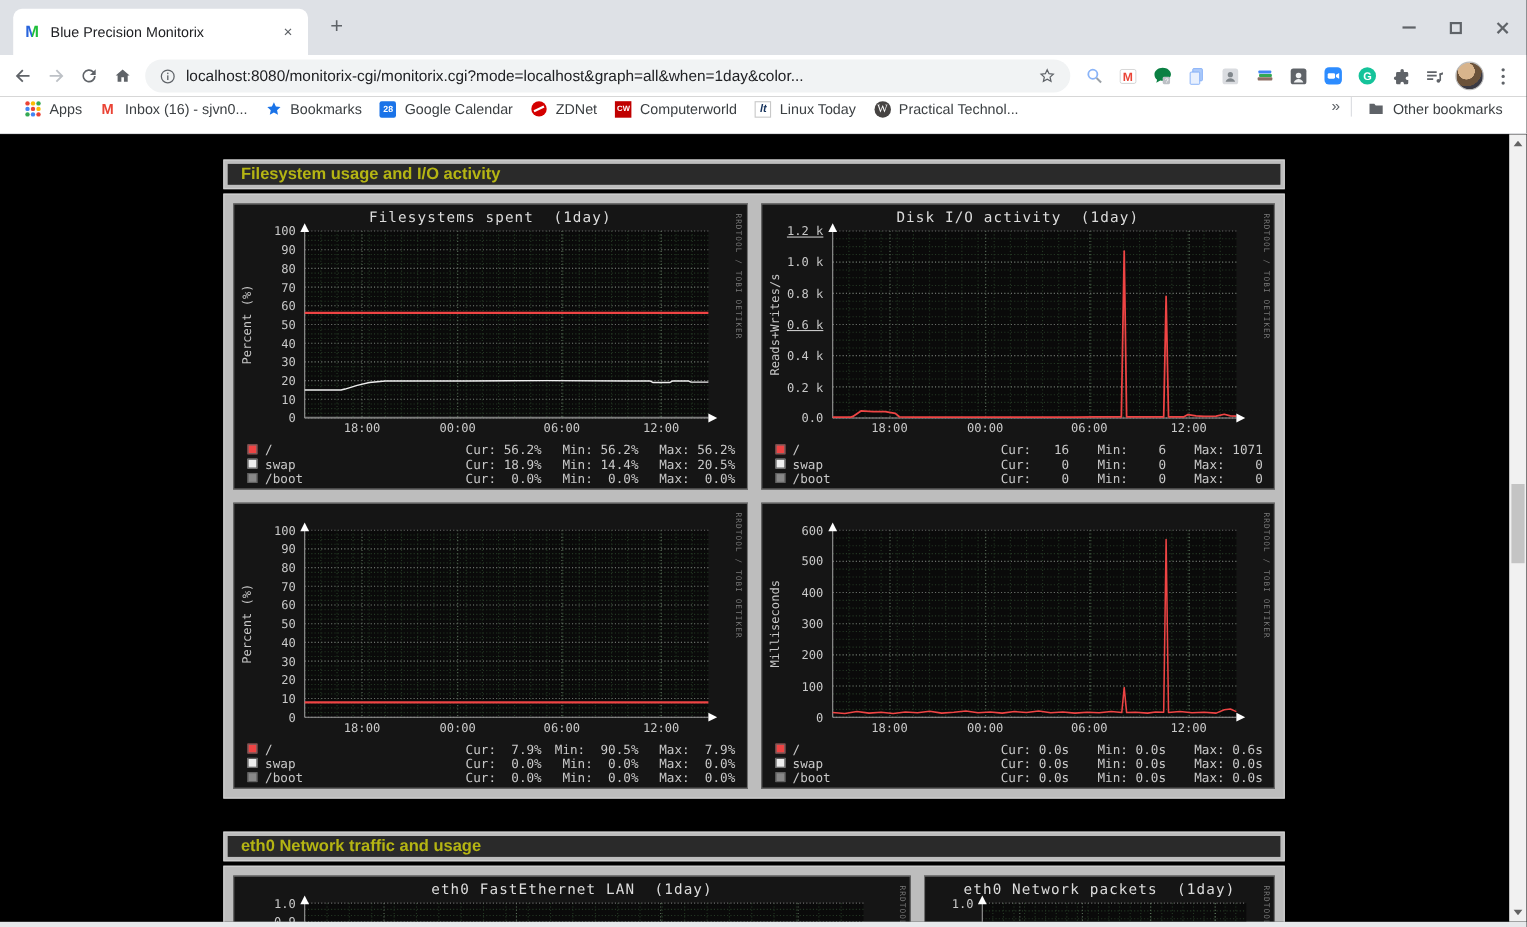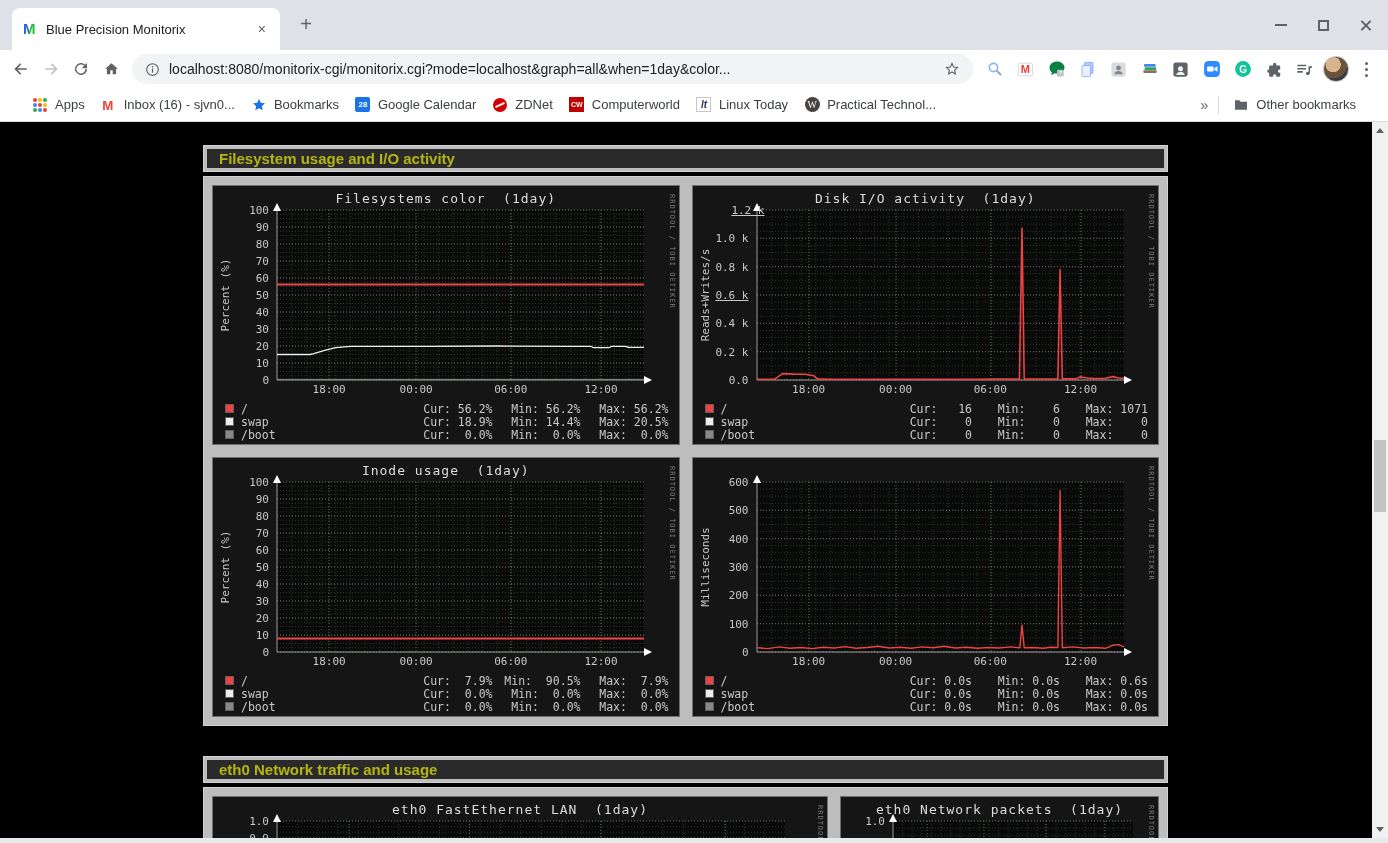--- a/index.html
+++ b/index.html
@@ -29,21 +29,21 @@
   .omnibox { flex:1; height:30px; background:#f1f3f4; border-radius:15px; display:flex;
              align-items:center; padding:0 12px; margin:0 6px; overflow:hidden; }
   .url-text { flex:1; font-size:14px; color:#202124; white-space:nowrap; overflow:hidden; margin-left:8px; }
   .ext-btn { width:31px; height:30px; display:flex; align-items:center; justify-content:center; }
   .avatar { width:26px; height:26px; border-radius:50%;
             background:radial-gradient(circle at 38% 32%, #d8b48c 0 34%, #6b523a 35% 62%, #3a3a44 63%); border:1px solid #bbb; }
   .dots { display:flex; flex-direction:column; gap:3px; }
   .dots i { width:3px; height:3px; border-radius:50%; background:#5f6368; }
 
   
-  .bookmarks { height:34px; background:#fff; display:flex; align-items:center; padding:0 24px;
+  .bookmarks { height:34px; background:#fff; display:flex; align-items:flex-start; padding:0 14px;
                border-bottom:1px solid #d7d9dc; }
   .bm { display:flex; align-items:center; gap:7px; padding:3px 8px; font-size:13px; color:#3c4043;
         white-space:nowrap; }
   .bm-spacer { flex:1; }
   .bm-sep { width:1px; height:18px; background:#dadce0; margin:0 6px; }
   .fav { width:16px; height:16px; display:flex; align-items:center; justify-content:center; flex:none; }
   .grid9 { display:grid; grid-template-columns:repeat(3,4px); grid-template-rows:repeat(3,4px); gap:1px; }
   .grid9 i { border-radius:50%; }
   .cal { width:15px; height:15px; background:#1a73e8; border-radius:2px; color:#fff; font-size:8px;
          font-weight:bold; display:flex; align-items:center; justify-content:center; }
@@ -312,21 +312,21 @@
 
   <div class="content">
     <div class="page">
 
       <div class="frame section-header">
         <div class="sh-inner">Filesystem usage and I/O activity</div>
       </div>
 
       <div class="frame charts-grid">
         <div class="graph-cell">
-            <div class="g-title">Filesystems color  (1day)</div>
+            <div class="g-title">Filesystems spent  (1day)</div>
             <div class="g-ylabel" style="left: 12px; top: 109px;">Percent (%)</div>
             <div class="g-watermark">RRDTOOL / TOBI OETIKER</div>
             <svg class="g-plot" width="367" height="170" style="left: 64px; top: 24px;">
               <line x1="14.7" y1="0" x2="14.7" y2="170" stroke="#243824" stroke-dasharray="1 2"></line>
               <line x1="29.4" y1="0" x2="29.4" y2="170" stroke="#243824" stroke-dasharray="1 2"></line>
               <line x1="44.0" y1="0" x2="44.0" y2="170" stroke="#243824" stroke-dasharray="1 2"></line>
               <line x1="58.7" y1="0" x2="58.7" y2="170" stroke="#243824" stroke-dasharray="1 2"></line>
               <line x1="73.4" y1="0" x2="73.4" y2="170" stroke="#243824" stroke-dasharray="1 2"></line>
               <line x1="88.1" y1="0" x2="88.1" y2="170" stroke="#243824" stroke-dasharray="1 2"></line>
               <line x1="102.8" y1="0" x2="102.8" y2="170" stroke="#243824" stroke-dasharray="1 2"></line>
@@ -510,21 +510,21 @@
               <line x1="0" y1="85.0" x2="367" y2="85.0" stroke="#6c6c6c" stroke-dasharray="1 2"></line>
               <line x1="0" y1="113.3" x2="367" y2="113.3" stroke="#6c6c6c" stroke-dasharray="1 2"></line>
               <line x1="0" y1="141.7" x2="367" y2="141.7" stroke="#6c6c6c" stroke-dasharray="1 2"></line>
               <line x1="0" y1="170.0" x2="367" y2="170.0" stroke="#6c6c6c" stroke-dasharray="1 2"></line>
               <line x1="0" y1="0" x2="0" y2="170" stroke="#9a9a9a"></line>
               <line x1="0" y1="170" x2="367" y2="170" stroke="#9a9a9a"></line>
               <polyline points="0.0,169.2 16.5,169.2 18.4,168.6 25.7,163.6 36.7,164.1 47.7,164.3 56.9,165.8 60.6,168.9 73.4,169.2 110.1,169.2 146.8,169.2 183.5,169.2 220.2,169.2 238.6,169.0 262.4,169.0 265.0,18.3 267.2,168.9 275.3,169.0 300.9,169.0 303.1,59.5 305.3,168.9 319.3,168.9 323.0,166.9 330.3,168.0 337.6,168.6 348.6,168.3 356.0,166.6 361.5,168.0 367.0,168.3" fill="none" stroke="#ee4444" stroke-width="1.6" stroke-linejoin="round"></polyline>
               <polygon points="-4,1 4,1 0,-7" fill="#ffffff"></polygon>
               <polygon points="367,166 367,174 375,170" fill="#ffffff"></polygon>
             </svg>
-            <div class="g-ytick" style="top: 18px; left: 16px; width: 56px; text-decoration: underline;">1.2 k</div>
+            <div class="g-ytick" style="top: 18px; left: 0px; width: 56px; text-decoration: underline;">1.2 k</div>
             <div class="g-ytick" style="top: 46.3333px; left: 0px; width: 56px;">1.0 k</div>
             <div class="g-ytick" style="top: 74.6667px; left: 0px; width: 56px;">0.8 k</div>
             <div class="g-ytick" style="top: 103px; left: 0px; width: 56px; text-decoration: underline;">0.6 k</div>
             <div class="g-ytick" style="top: 131.333px; left: 0px; width: 56px;">0.4 k</div>
             <div class="g-ytick" style="top: 159.667px; left: 0px; width: 56px;">0.2 k</div>
             <div class="g-ytick" style="top: 188px; left: 0px; width: 56px;">0.0</div>
             <div class="g-xtick" style="left: 92.114px; top: 197px;">18:00</div>
             <div class="g-xtick" style="left: 179.093px; top: 197px;">00:00</div>
             <div class="g-xtick" style="left: 273.779px; top: 197px;">06:00</div>
             <div class="g-xtick" style="left: 364.061px; top: 197px;">12:00</div>
@@ -546,21 +546,20 @@
               <div class="g-lrow">
                 <span class="g-swatch" style="background:#888888"></span>
                 <span class="g-llabel">/boot</span>
                 <span class="g-lcol">Cur:    0</span>
                 <span class="g-lcol">Min:    0</span>
                 <span class="g-lcol">Max:    0</span>
               </div>
             </div>
           </div>
         <div class="graph-cell">
-            <div class="g-title">Inode usage  (1day)</div>
             <div class="g-ylabel" style="left: 12px; top: 109px;">Percent (%)</div>
             <div class="g-watermark">RRDTOOL / TOBI OETIKER</div>
             <svg class="g-plot" width="367" height="170" style="left: 64px; top: 24px;">
               <line x1="14.7" y1="0" x2="14.7" y2="170" stroke="#243824" stroke-dasharray="1 2"></line>
               <line x1="29.4" y1="0" x2="29.4" y2="170" stroke="#243824" stroke-dasharray="1 2"></line>
               <line x1="44.0" y1="0" x2="44.0" y2="170" stroke="#243824" stroke-dasharray="1 2"></line>
               <line x1="58.7" y1="0" x2="58.7" y2="170" stroke="#243824" stroke-dasharray="1 2"></line>
               <line x1="73.4" y1="0" x2="73.4" y2="170" stroke="#243824" stroke-dasharray="1 2"></line>
               <line x1="88.1" y1="0" x2="88.1" y2="170" stroke="#243824" stroke-dasharray="1 2"></line>
               <line x1="102.8" y1="0" x2="102.8" y2="170" stroke="#243824" stroke-dasharray="1 2"></line>

